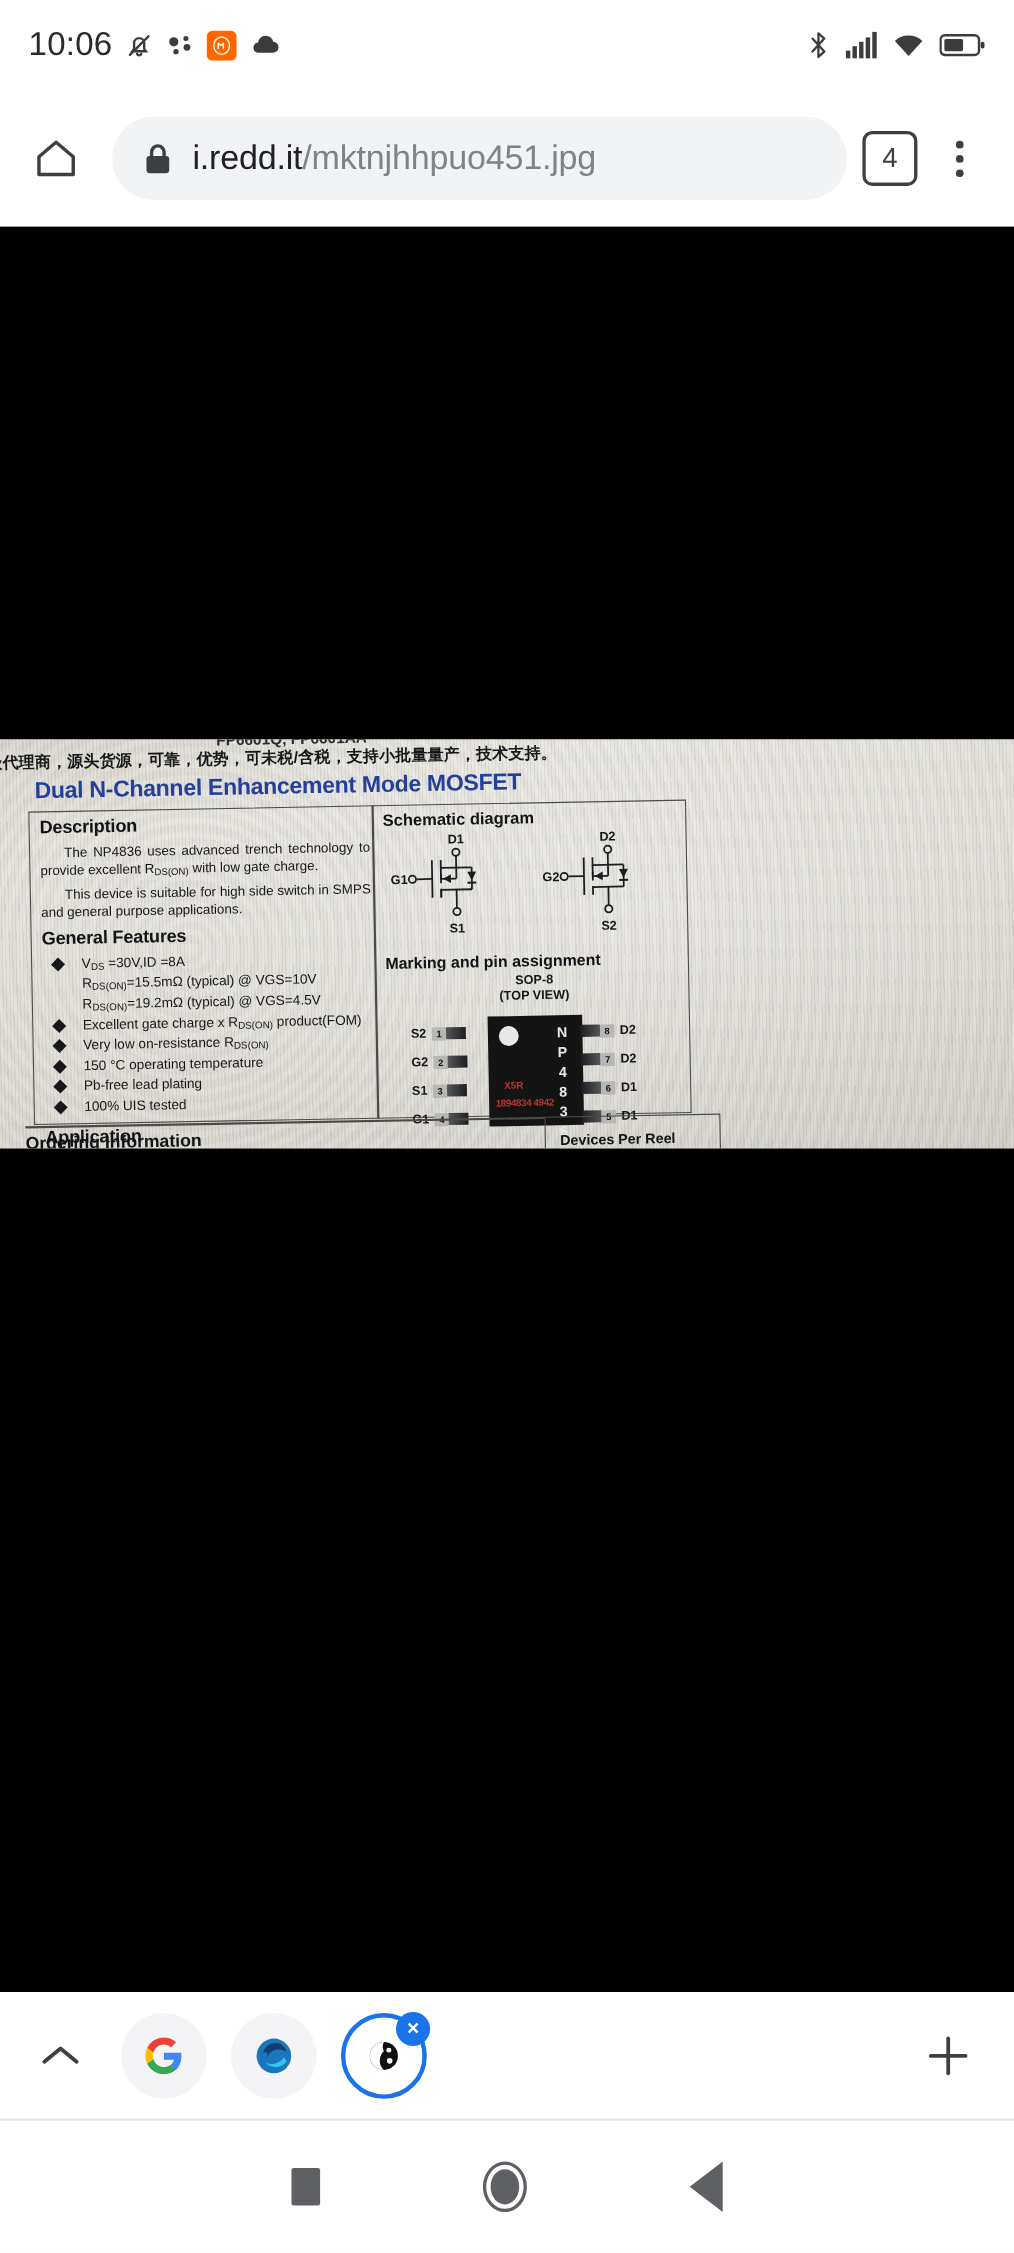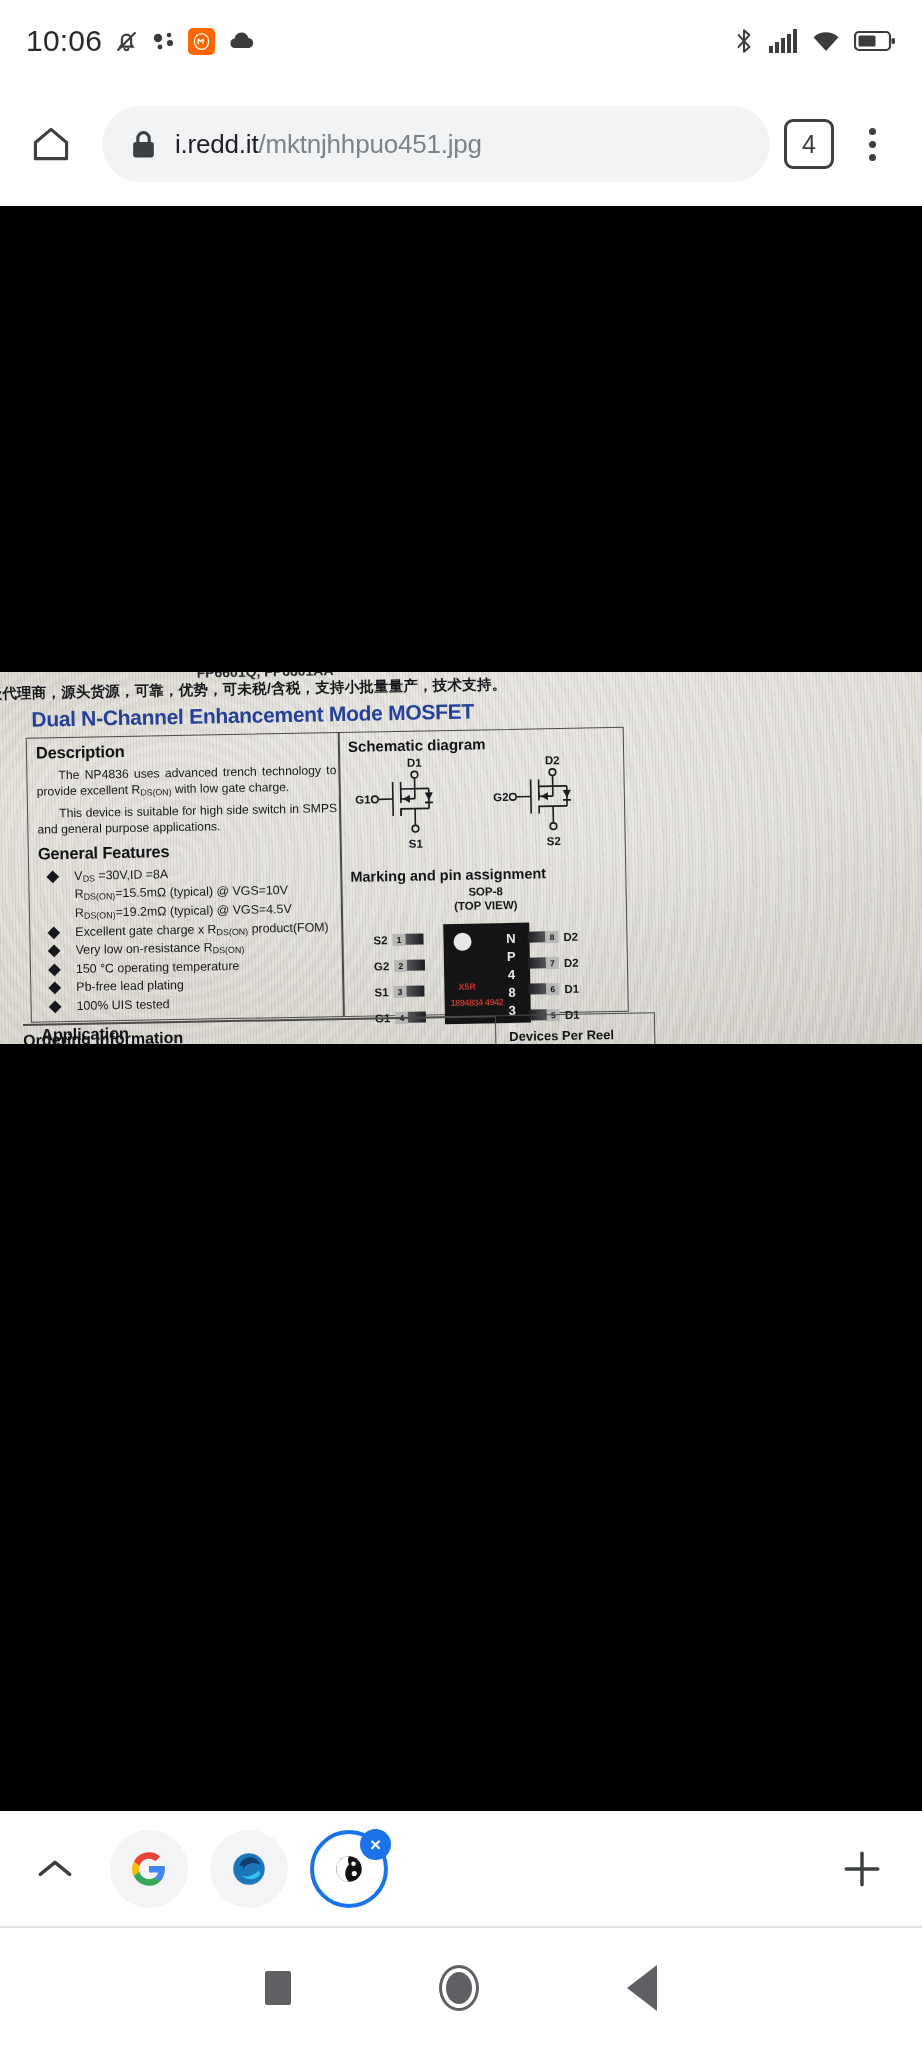--- a/index.html
+++ b/index.html
@@ -33,21 +33,21 @@
     background: #ffffff; display: flex; align-items: center; padding: 0 22px;
   }
   .home-btn { width: 58px; height: 58px; display:flex; align-items:center; justify-content:center; }
   .omnibox {
     flex: 1; height: 76px; background: #f1f3f4; border-radius: 38px;
     display: flex; align-items: center; padding: 0 28px; margin: 0 14px 0 22px;
     overflow: hidden;
   }
   .lock-ico { margin-right: 18px; flex: 0 0 auto; }
   .url-text {
-    font-size: 26px; color: #202124; white-space: nowrap; overflow: hidden;
+    font-size: 31px; color: #202124; white-space: nowrap; overflow: hidden;
     letter-spacing: -.2px;
   }
   .url-text .path { color: #7e8387; }
   .tabcount {
     width: 50px; height: 50px; border: 3px solid #3c4043; border-radius: 9px;
     display: flex; align-items: center; justify-content: center;
     font-size: 25px; color: #3c4043; font-weight: 500; flex: 0 0 auto;
   }
   .kebab { width: 56px; height: 56px; display: flex; flex-direction: column;
     align-items: center; justify-content: center; gap: 6px; flex: 0 0 auto; margin-left: 10px;}

